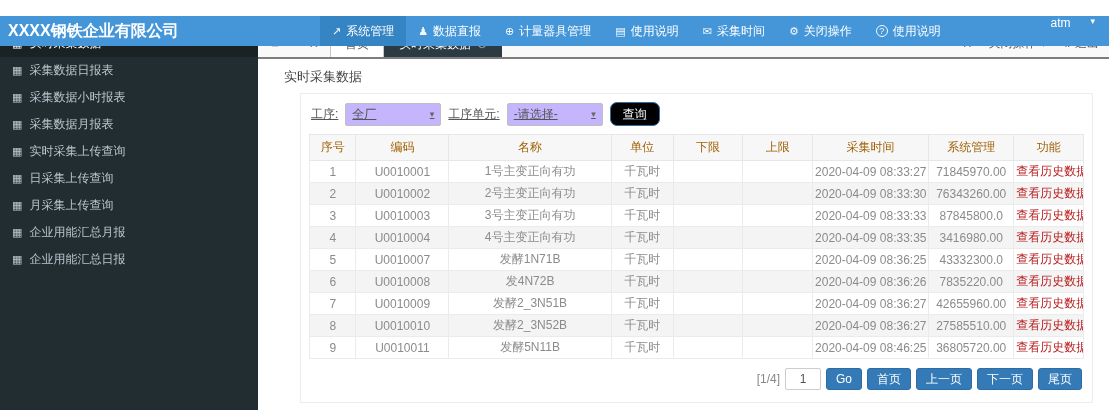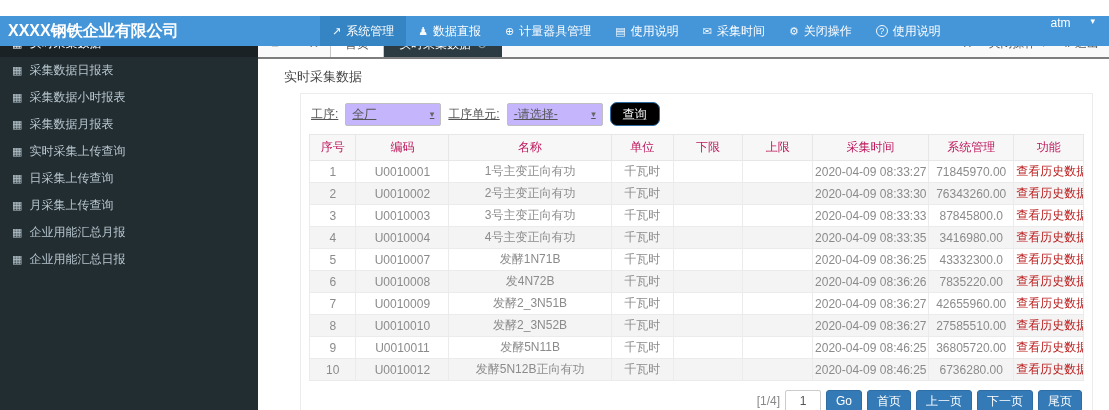--- a/index.html
+++ b/index.html
@@ -36,21 +36,21 @@
   
   .content { position:absolute; top:59px; left:258px; right:0; bottom:0; background:#fff; }
   .breadcrumb { padding:9px 0 7px 26px; font-size:13px; color:#444; }
   .panel { margin:0 16px 0 42px; border:1px solid #ececec; background:#fff; padding:6px 8px 10px; }
 
   .filter-row { display:flex; justify-content:flex-start; align-items:center; gap:7px; font-size:12px; color:#555; padding:2px 2px 8px;text-decoration:underline; }
   .sel { width:96px; height:23px; border:1px solid #bfbfbf; border-radius:2px; background:#c4b5fd; display:flex; align-items:center; justify-content:space-between; padding:0 6px; color:#555; cursor:pointer; }
   .btn { background:#000000; color:#fff; border:1px solid #2e6da4; border-radius:7px; font-size:12px; height:24px; padding:0 12px; cursor:pointer; font-family:inherit; }
 
   table.grid { width:100%; border-collapse:collapse; font-size:12px; table-layout:fixed; }
-  .grid th { background:#f7f7f7; color:#be185d; font-weight:normal; height:26px; border:1px solid #e7e7e7; text-align:center; }
+  .grid th { background:#f7f7f7; color:#a16207; font-weight:normal; height:26px; border:1px solid #e7e7e7; text-align:center; }
   .grid td { color:#8b8b8b; height:21px; border:1px solid #ebebeb; text-align:center; padding:2px 2px; overflow:hidden; white-space:nowrap; }
   .grid tbody tr:nth-child(even) { background:#f4f4f4; }
   .grid a.hist { color:#b91c1c; text-decoration:none; cursor:pointer; }
 
   .pager { display:flex; justify-content:flex-end; align-items:center; gap:5px; padding:9px 2px 2px; font-size:12px; color:#888; }
   .page-input { width:36px; height:22px; border:1px solid #ccc; border-radius:2px; text-align:center; font-size:12px; color:#555; font-family:inherit; }
   .pbtn { background:#337ab7; color:#fff; border:1px solid #2e6da4; border-radius:3px; font-size:12px; height:22px; padding:0 9px; cursor:pointer; font-family:inherit; }
 </style>
 </head>
 <body>
@@ -293,31 +293,20 @@
             <td>9</td>
               <td>U0010011</td>
               <td>发酵5N11B</td>
               <td>千瓦时</td>
               <td></td>
               <td></td>
               <td>2020-04-09 08:46:25</td>
               <td>36805720.00</td>
               <td><a class="hist">查看历史数据</a></td>
           </tr>
-          <tr>
-            <td>10</td>
-              <td>U0010012</td>
-              <td>发酵5N12B正向有功</td>
-              <td>千瓦时</td>
-              <td></td>
-              <td></td>
-              <td>2020-04-09 08:46:25</td>
-              <td>6736280.00</td>
-              <td><a class="hist">查看历史数据</a></td>
-          </tr>
         </tbody>
       </table>
 
       <div class="pager">
         <span>[1/4]</span>
         <input class="page-input" value="1" style="">
         <button class="pbtn">Go</button>
         <button class="pbtn">首页</button>
         <button class="pbtn">上一页</button>
         <button class="pbtn">下一页</button>

